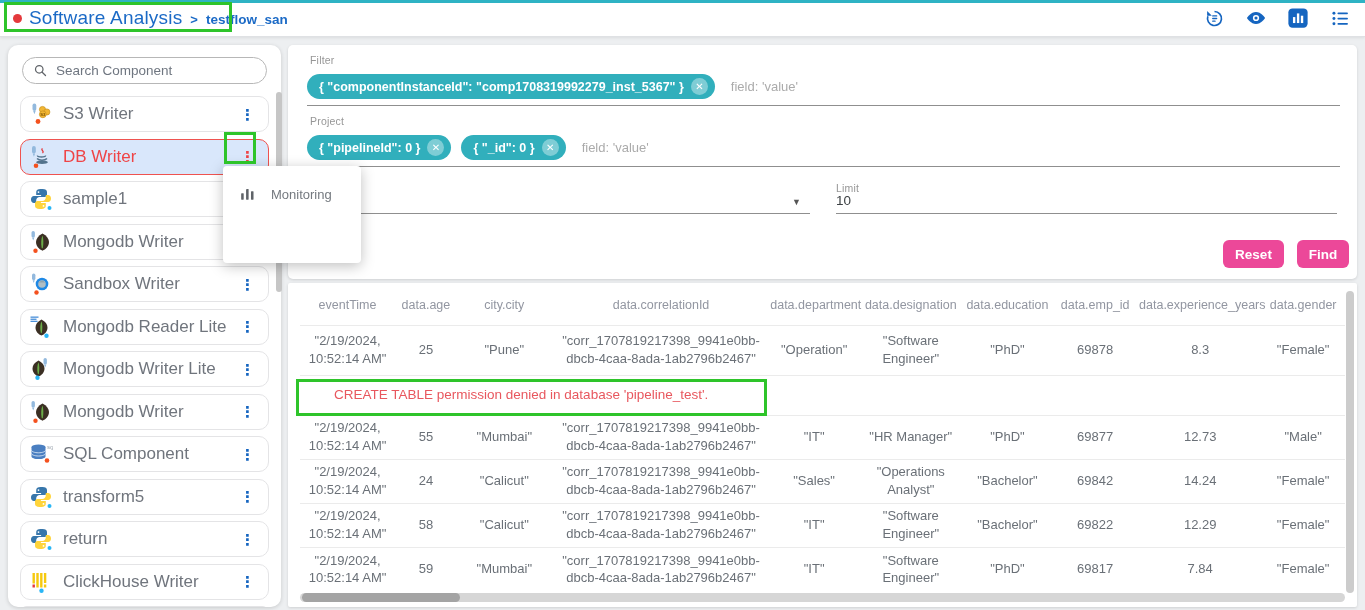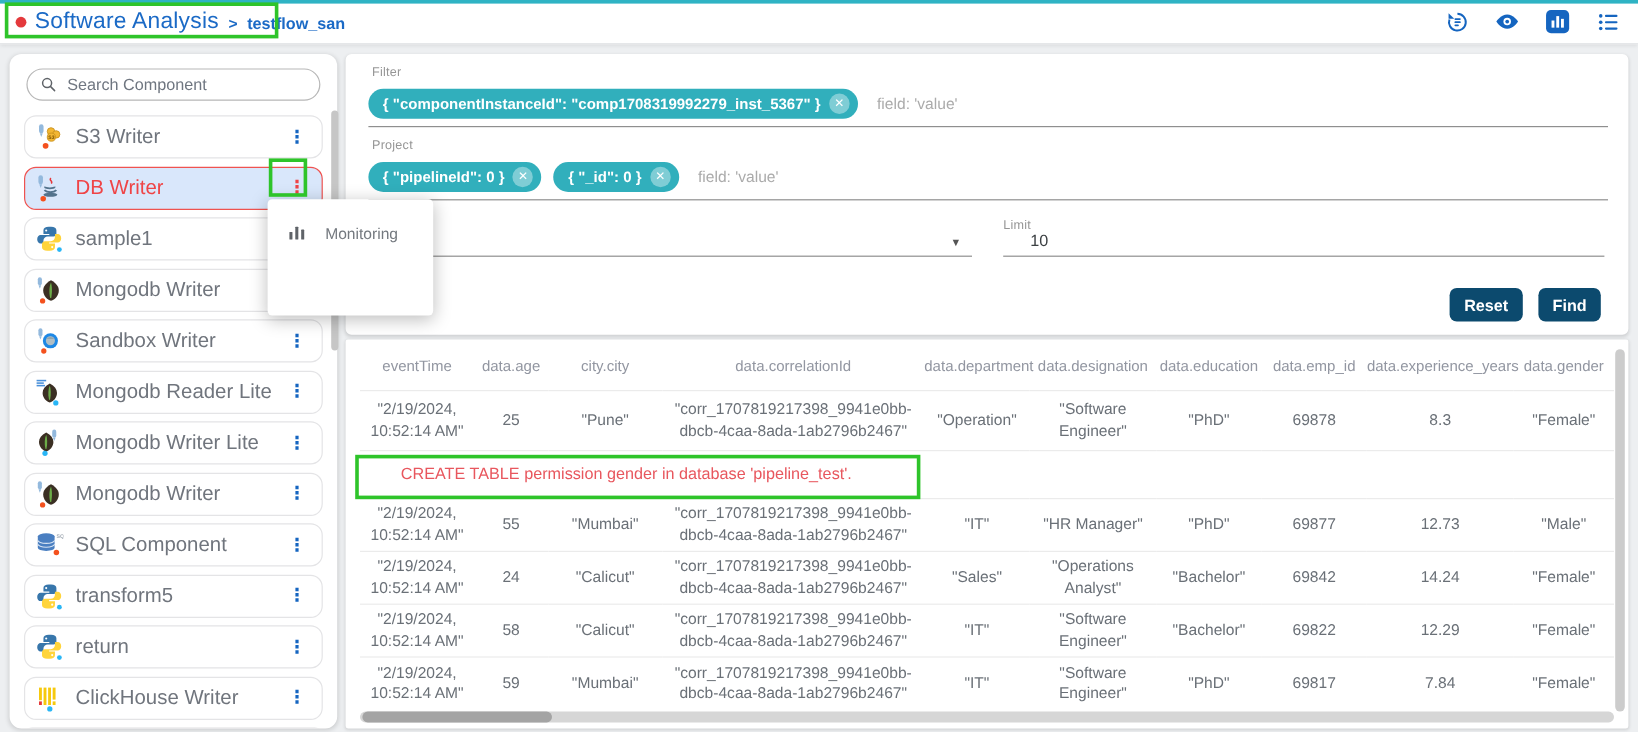--- a/index.html
+++ b/index.html
@@ -60,24 +60,24 @@
   .chip-row { position:absolute; display:flex; align-items:center; gap:10px; }
   .chip { height:25px; border-radius:16px; background:#31afbc; color:#fff; display:inline-flex; align-items:center;
           gap:7px; padding:0 7px 0 12px; font-size:12.5px; font-weight:700; white-space:nowrap; cursor:default; }
   .chip-x { width:17px; height:17px; border-radius:50%; background:rgba(255,255,255,.38); color:#fff;
             font-size:10px; display:flex; align-items:center; justify-content:center; cursor:pointer; font-weight:400; }
   .ph { font-size:13px; color:#ababab; margin-left:6px; }
   .uline { position:absolute; height:1px; background:#8f8f8f; }
   .caret { position:absolute; font-size:9px; color:#555; }
   .sort-text { position:absolute; font-size:13.5px; color:#3c4043; }
   .limit-val { position:absolute; font-size:13.5px; color:#3c4043; border:none; outline:none; width:60px;
-               font-family:inherit; background:transparent;text-align:center; }
-  .btn { position:absolute; height:28px; background:#0c4a6e; border:none; border-radius:6px; color:#fff;
+               font-family:inherit; background:transparent; }
+  .btn { position:absolute; height:28px; background:#ec4899; border:none; border-radius:6px; color:#fff;
          font-size:13.5px; font-weight:600; font-family:inherit; cursor:pointer; display:flex; align-items:center;
-         justify-content:center; }
+         justify-content:center;margin-left:15px; }
   .btn-reset { left:920px; top:195px; width:61px; }
   .btn-find  { left:994px; top:195px; width:52px; }
 
   
   .table-card { position:absolute; left:288px; top:283px; width:1069px; height:324px; background:#fff;
                 border-radius:2px; box-shadow:0 1px 3px rgba(0,0,0,.13); z-index:5; overflow:hidden; }
   table.data { border-collapse:collapse; table-layout:fixed; width:1045px; margin:2px 0 0 12px; }
   table.data th { height:40px; font-size:12.5px; font-weight:400; color:#9296a1; text-align:center;
                   white-space:nowrap; overflow:visible; }
   table.data td { height:44px; font-size:13px; color:#6a7077; text-align:center; border-top:1px solid #ebebeb;
@@ -361,21 +361,21 @@
             <td>"Pune"</td>
             <td>"corr_1707819217398_9941e0bb-dbcb-4caa-8ada-1ab2796b2467"</td>
             <td>"Operation"</td>
             <td>"Software Engineer"</td>
             <td>"PhD"</td>
             <td>69878</td>
             <td>8.3</td>
             <td>"Female"</td>
           </tr>
           <tr>
-            <td class="err" colspan="10">CREATE TABLE permission gender in database 'pipeline_test'.</td>
+            <td class="err" colspan="10">CREATE TABLE permission denied in database 'pipeline_test'.</td>
           </tr>
           <tr>
             <td>"2/19/2024, 10:52:14 AM"</td>
             <td>55</td>
             <td>"Mumbai"</td>
             <td>"corr_1707819217398_9941e0bb-dbcb-4caa-8ada-1ab2796b2467"</td>
             <td>"IT"</td>
             <td>"HR Manager"</td>
             <td>"PhD"</td>
             <td>69877</td>

